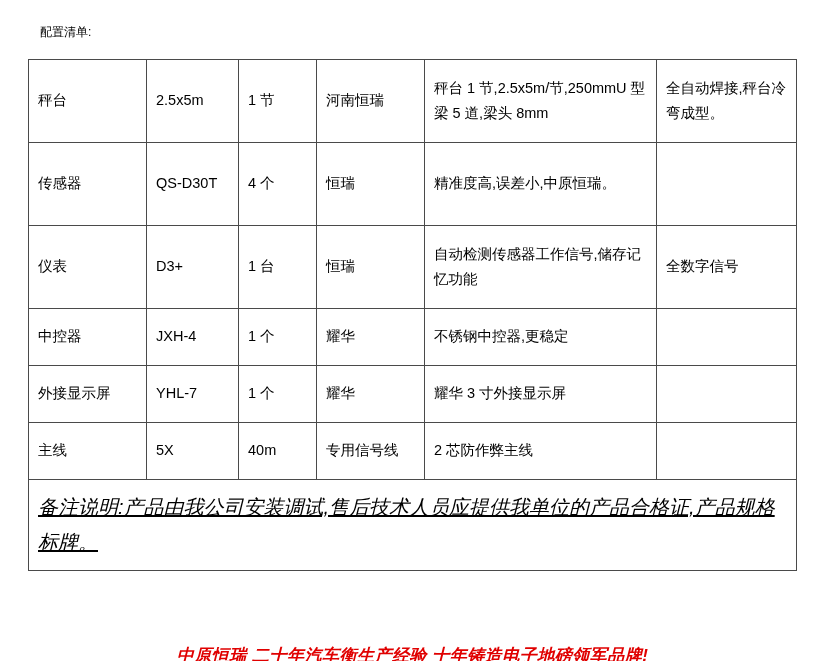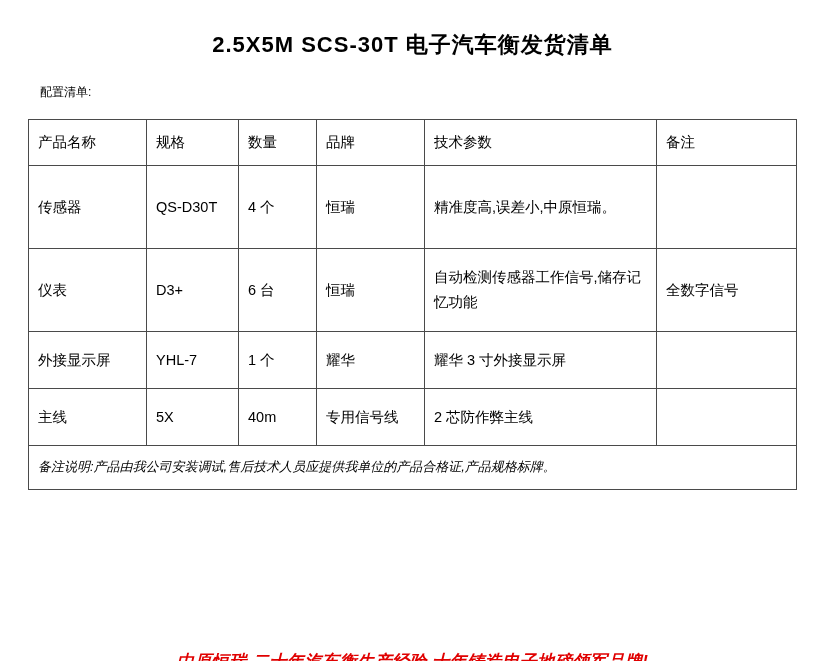--- a/index.html
+++ b/index.html
@@ -61,82 +61,90 @@
     font-weight: normal;
     padding-top: 14px;
     padding-bottom: 14px;
   }
   tr.tall td { height: 62px; }
   tr.short td { height: 36px; }
   td.note {
     font-style: italic;
     padding-top: 12px;
     padding-bottom: 12px;
-    font-size: 13px;
+    font-size: 20px;
+    text-decoration: underline;
   }
   .footer-slogan {
     position: absolute;
     left: 0;
     right: 0;
     bottom: 18px;
     text-align: center;
     color: #e00000;
     font-weight: bold;
     font-size: 17px;
     font-style: italic;
     letter-spacing: 0.5px;
   }
 </style>
 </head>
 <body>
 
 <div class="page">
 
-  <div class="doc-title">2.5X5M SCS-30T 电子汽车衡发货清单</div>
 
   <div class="subtitle">配置清单:</div>
 
   <table class="spec">
     <colgroup>
       <col class="col-name">
       <col class="col-spec">
       <col class="col-qty">
       <col class="col-brand">
       <col class="col-tech">
       <col class="col-remark">
     </colgroup>
     <tbody>
-      <tr>
-        <td class="head">产品名称</td>
-        <td class="head">规格</td>
-        <td class="head">数量</td>
-        <td class="head">品牌</td>
-        <td class="head">技术参数</td>
-        <td class="head">备注</td>
+
+      <tr class="tall">
+        <td>秤台</td>
+        <td>2.5x5m</td>
+        <td>1 节</td>
+        <td>河南恒瑞</td>
+        <td>秤台 1 节,2.5x5m/节,250mmU 型梁 5 道,梁头 8mm</td>
+        <td>全自动焊接,秤台冷弯成型。</td>
       </tr>
-
 
       <tr class="tall">
         <td>传感器</td>
         <td>QS-D30T</td>
         <td>4 个</td>
         <td>恒瑞</td>
         <td>精准度高,误差小,中原恒瑞。</td>
         <td></td>
       </tr>
 
       <tr class="tall">
         <td>仪表</td>
         <td>D3+</td>
-        <td>6 台</td>
+        <td>1 台</td>
         <td>恒瑞</td>
         <td>自动检测传感器工作信号,储存记忆功能</td>
         <td>全数字信号</td>
       </tr>
 
+      <tr class="short">
+        <td>中控器</td>
+        <td>JXH-4</td>
+        <td>1 个</td>
+        <td>耀华</td>
+        <td>不锈钢中控器,更稳定</td>
+        <td></td>
+      </tr>
 
       <tr class="short">
         <td>外接显示屏</td>
         <td>YHL-7</td>
         <td>1 个</td>
         <td>耀华</td>
         <td>耀华 3 寸外接显示屏</td>
         <td></td>
       </tr>
 

